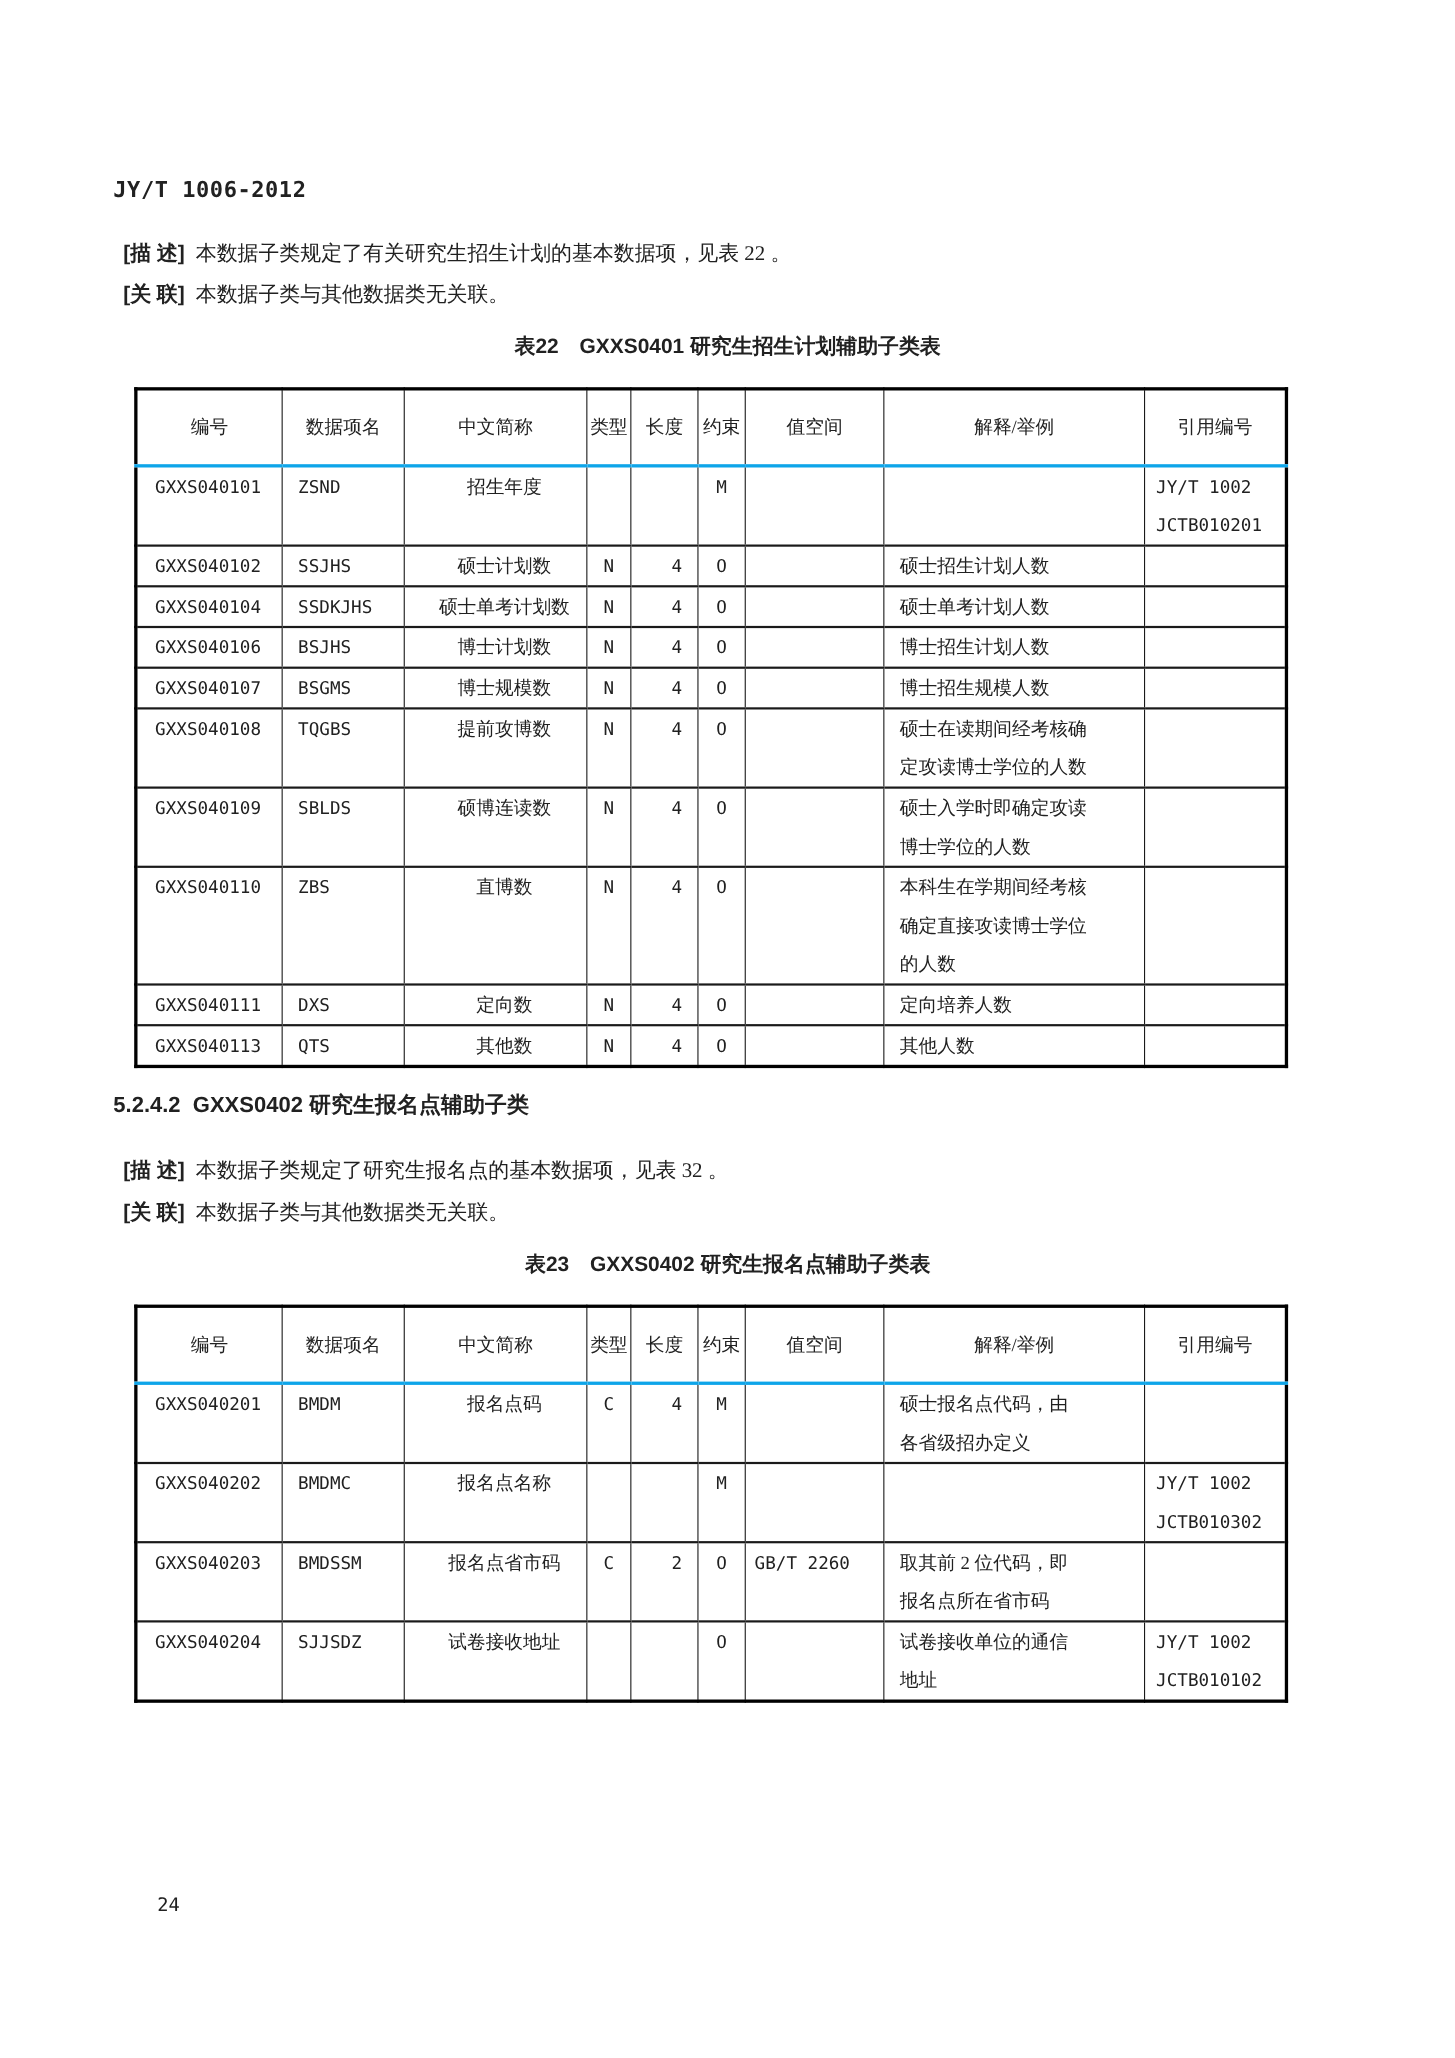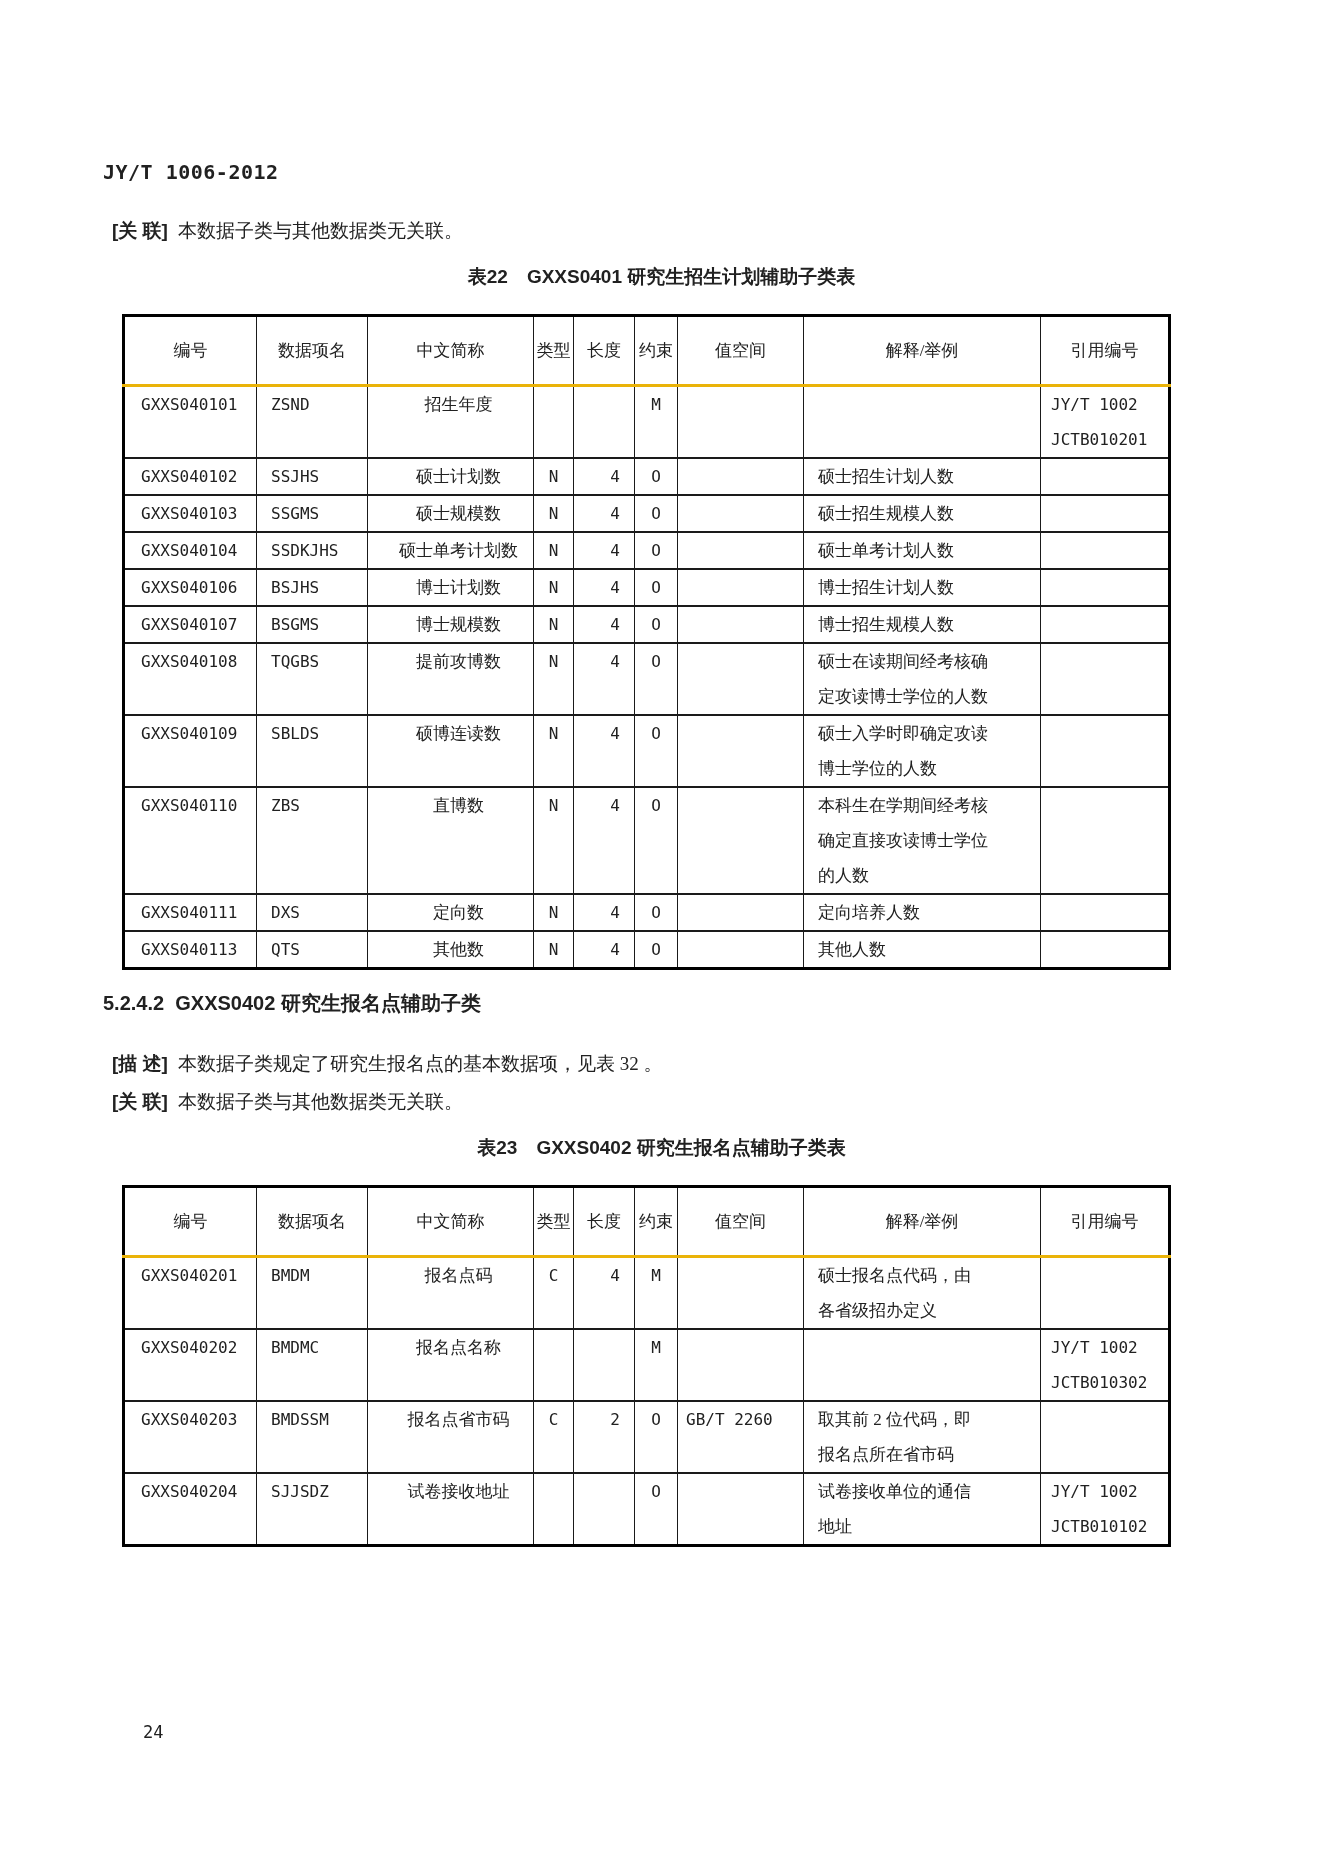--- a/index.html
+++ b/index.html
@@ -46,21 +46,21 @@
     font-size: 17px;
   }
   table.data-table th, table.data-table td {
     border: 1px solid #1a1a1a;
     border-top-width: 2px;
     border-bottom-width: 2px;
     line-height: 35px;
     overflow: hidden;
   }
   table.data-table th {
-    border-bottom: 3px solid #eab308;
+    border-bottom: 3px solid #0ea5e9;
     font-weight: normal;
     text-align: center;
     vertical-align: middle;
     word-break: break-all;
     height: 70px;
     padding: 0 2px;
   }
   table.data-table td {
     vertical-align: top;
     white-space: pre-line;
@@ -93,20 +93,21 @@
   }
 </style>
 </head>
 <body>
 
 <div class="page">
 
   <div class="doc-code">JY/T 1006-2012</div>
 
   <div class="meta">
+    <p><span class="lbl">[描 述]</span><span>本数据子类规定了有关研究生招生计划的基本数据项，见表 22 。</span></p>
     <p><span class="lbl">[关 联]</span><span>本数据子类与其他数据类无关联。</span></p>
   </div>
 
   <div class="tbl-title">表22　GXXS0401 研究生招生计划辅助子类表</div>
 
   <table class="data-table" data-table="table22">
     <colgroup>
       <col style="width:133px">
         <col style="width:111px">
         <col style="width:166px">
@@ -148,31 +149,20 @@
           <td class="c1 mono">SSJHS</td>
           <td class="c2">硕士计划数</td>
           <td class="c3 mono">N</td>
           <td class="c4 mono">4</td>
           <td class="c5 mono">O</td>
           <td class="c6 mono"></td>
           <td class="c7">硕士招生计划人数</td>
           <td class="c8 mono"></td>
         </tr>
         <tr>
-          <td class="c0 mono">GXXS040103</td>
-          <td class="c1 mono">SSGMS</td>
-          <td class="c2">硕士规模数</td>
-          <td class="c3 mono">N</td>
-          <td class="c4 mono">4</td>
-          <td class="c5 mono">O</td>
-          <td class="c6 mono"></td>
-          <td class="c7">硕士招生规模人数</td>
-          <td class="c8 mono"></td>
-        </tr>
-        <tr>
           <td class="c0 mono">GXXS040104</td>
           <td class="c1 mono">SSDKJHS</td>
           <td class="c2">硕士单考计划数</td>
           <td class="c3 mono">N</td>
           <td class="c4 mono">4</td>
           <td class="c5 mono">O</td>
           <td class="c6 mono"></td>
           <td class="c7">硕士单考计划人数</td>
           <td class="c8 mono"></td>
         </tr>

